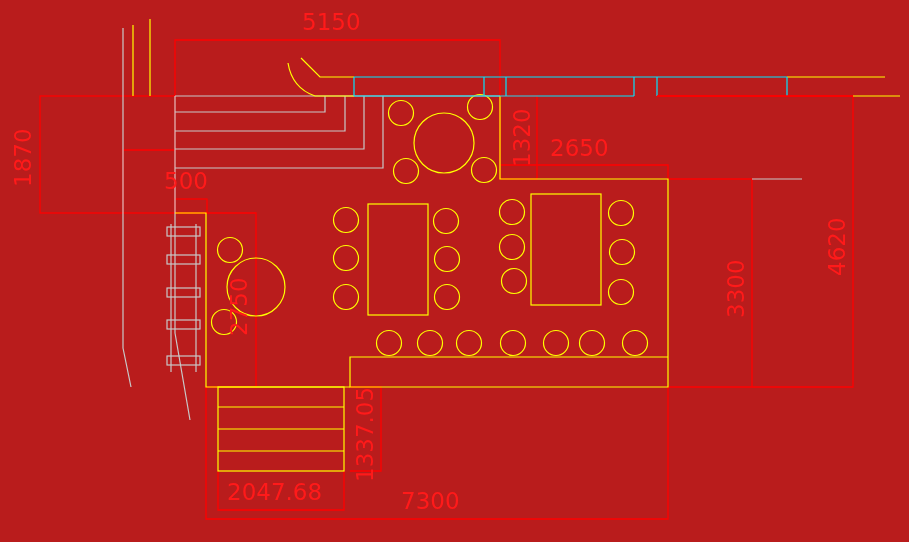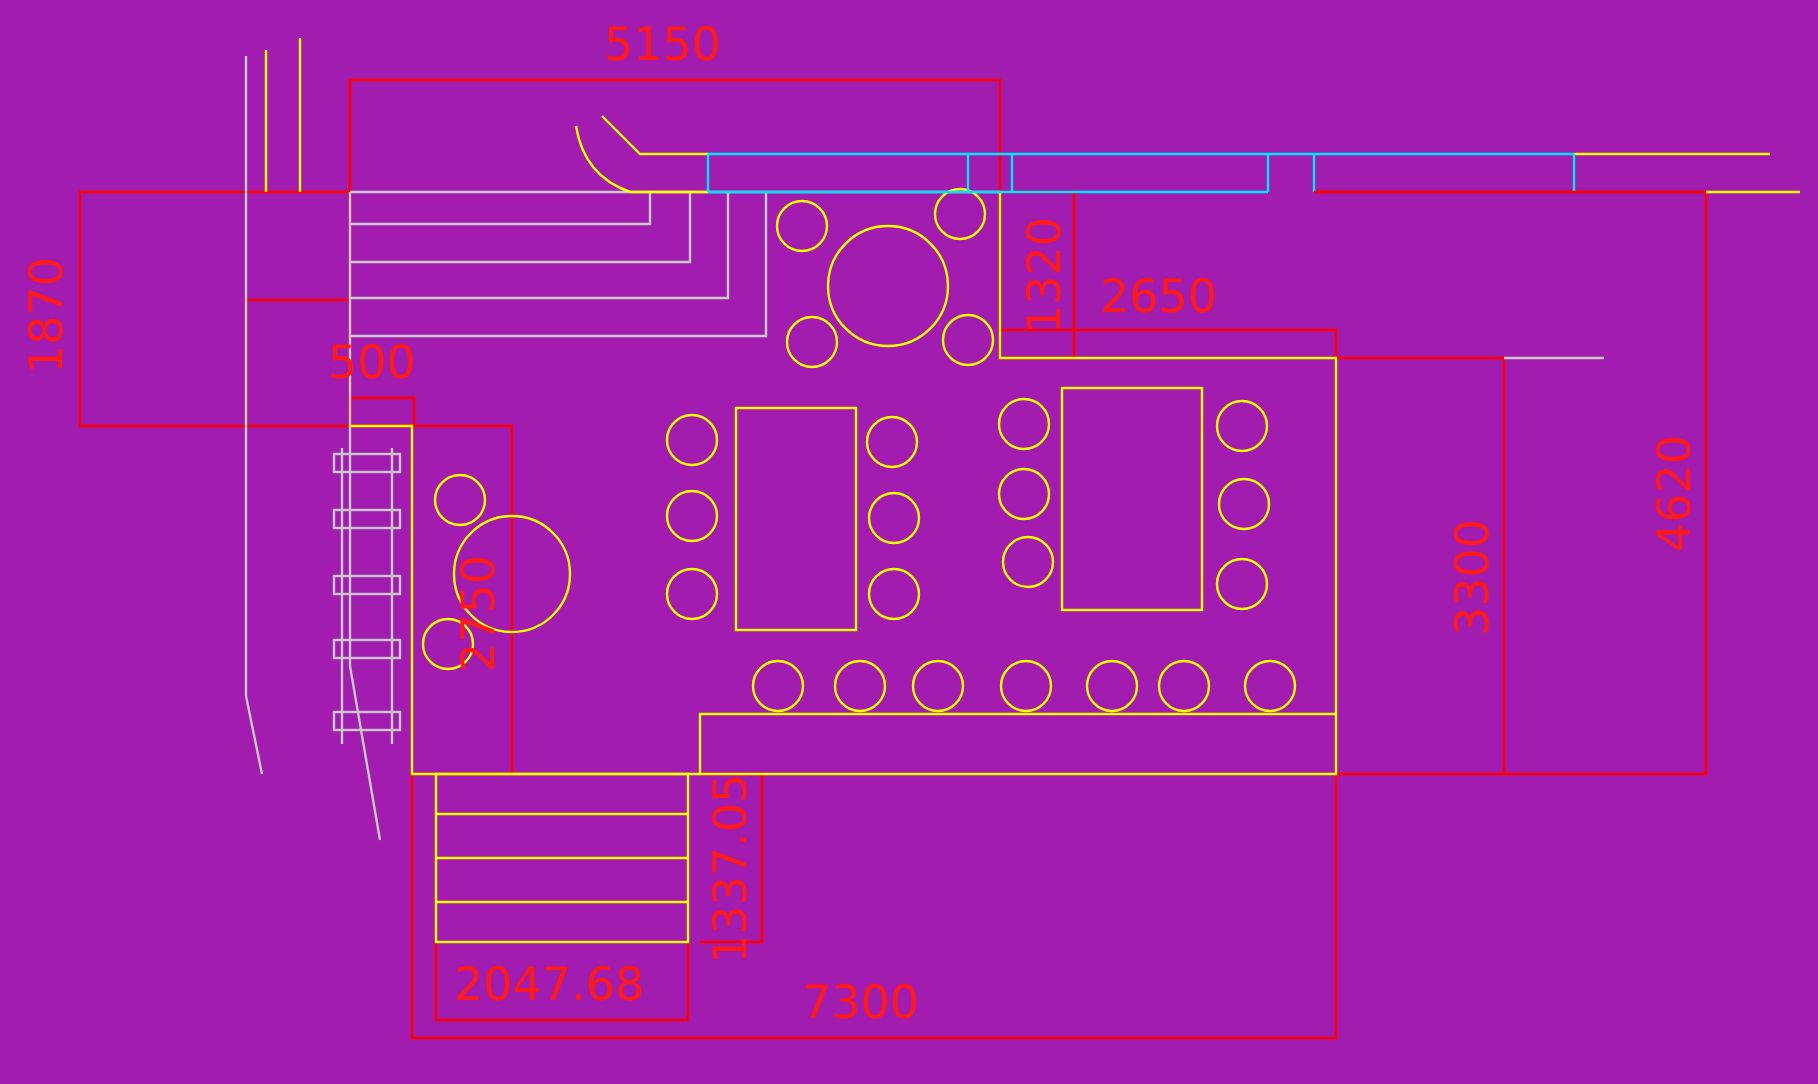--- a/index.html
+++ b/index.html
@@ -1,17 +1,17 @@
 <!DOCTYPE html>
 <html><head>
   <meta charset="utf-8">
   <style>
     html, body { margin: 0; padding: 0; background: #000; }
     body { width: 909px; height: 542px; overflow: hidden; }
-    #canvas-wrap { position: relative; width: 909px; height: 542px; background: #a21caf; }
+    #canvas-wrap { position: relative; width: 909px; height: 542px; background: #b91c1c; }
     svg { display: block; }
     .dim-text { font-family: "DejaVu Sans", sans-serif; font-size: 23px; fill: #ff1a1a; }
   </style>
 </head>
 <body>
 
 <div id="canvas-wrap">
 <svg id="plan" width="909" height="542" viewBox="0 0 909 542">
 
   <g fill="none" stroke="#ff0000" stroke-width="1.3">

